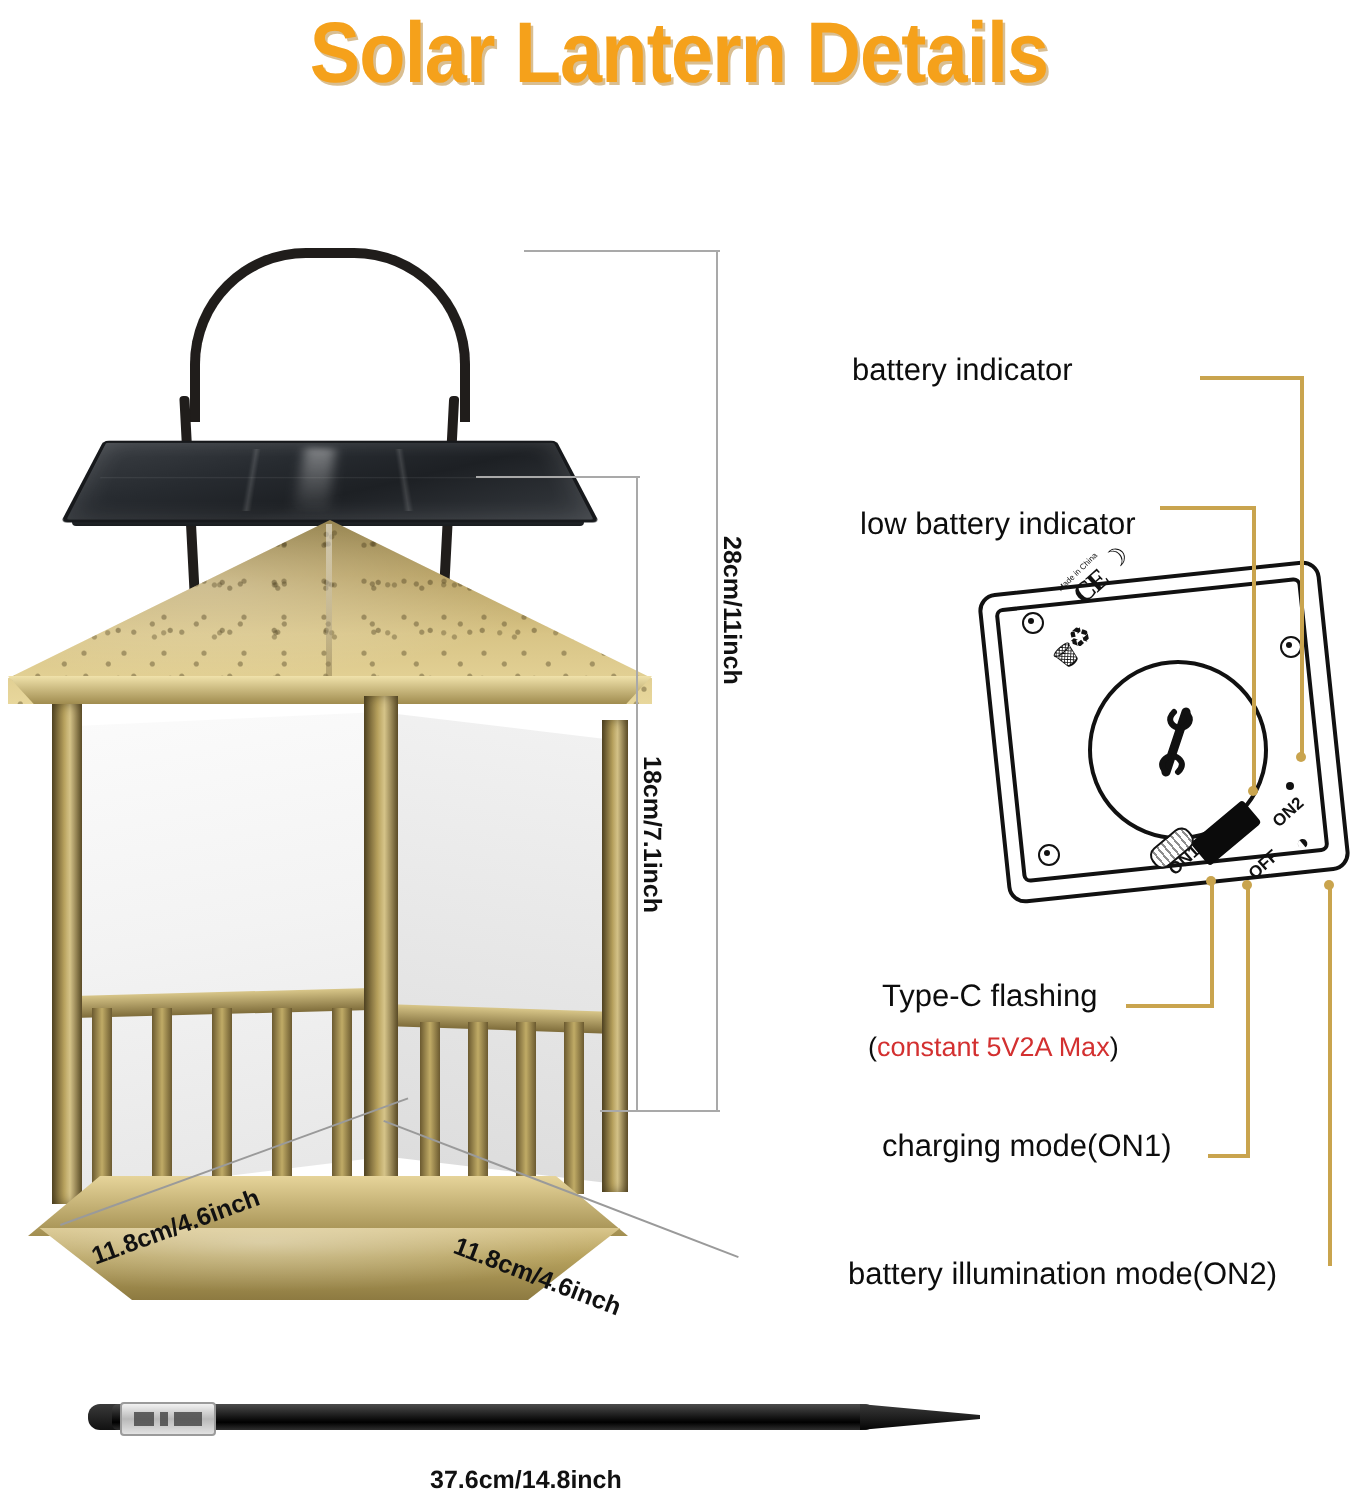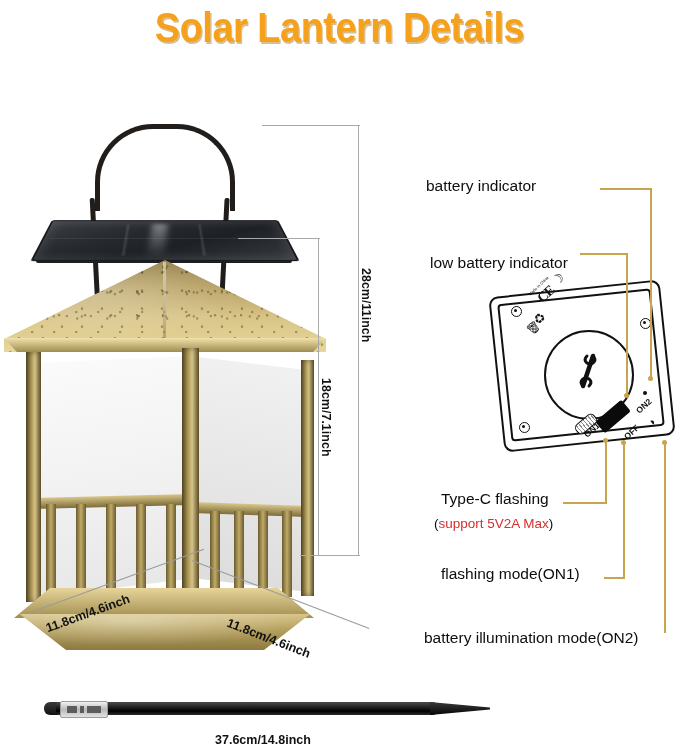--- a/index.html
+++ b/index.html
@@ -324,18 +324,18 @@
   <div class="lead lead-v" style="left:664px;top:443px;height:190px;"></div>
   <div class="lead-dot" style="left:662px;top:440px;"></div>
 </div>
 
 <div>
   <div class="callout" style="left:426px;top:177px;">battery indicator</div>
 
   <div class="callout" style="left:430px;top:242px;margin-top:12px;">low battery indicator</div>
 
   <div class="callout" style="left:441px;top:490px;">Type-C flashing</div>
-  <div class="callout-sub" style="left:434px;top:516px;">(<span class="red">support 5V2A Max</span>)</div>
-
-  <div class="callout" style="left:441px;top:565px;">flashing mode(ON1)</div>
+  <div class="callout-sub" style="left:434px;top:516px;">(<span class="red">constant 5V2A Max</span>)</div>
+
+  <div class="callout" style="left:441px;top:565px;">charging mode(ON1)</div>
 
   <div class="callout" style="left:424px;top:629px;">battery illumination mode(ON2)</div>
 </div>
 
 </body></html>

